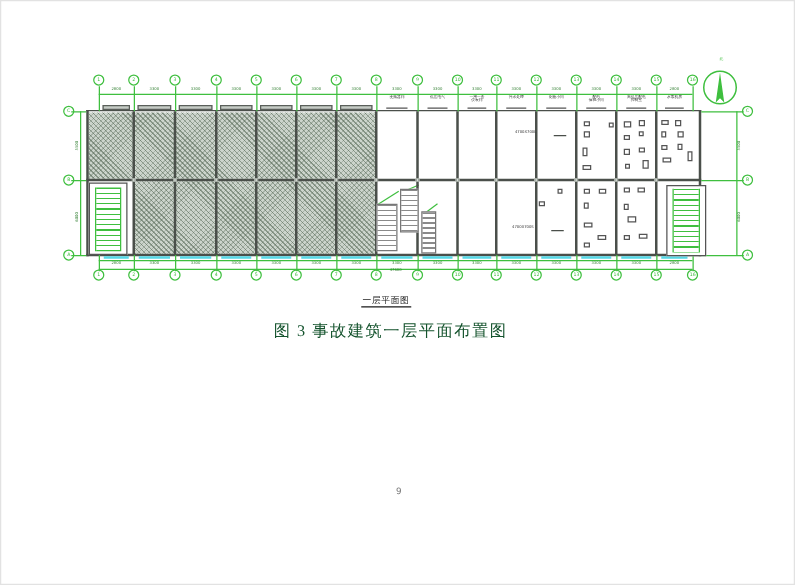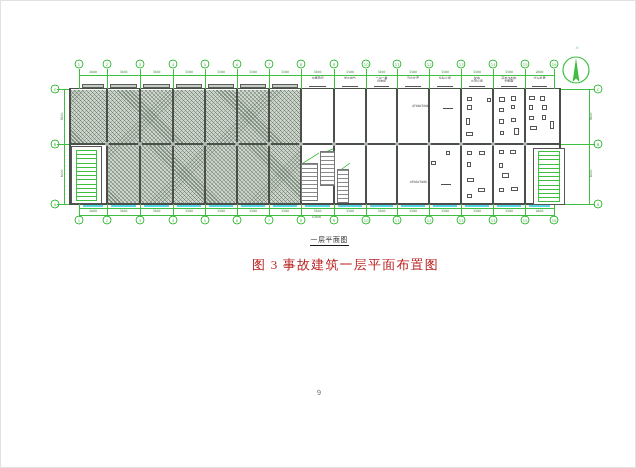--- a/index.html
+++ b/index.html
@@ -23,25 +23,25 @@
                        repeating-linear-gradient(135deg,rgba(70,90,70,.28) 0 .8px,transparent .8px 2.8px);}
   .win-gray{position:absolute;background:#c6ccc6;border:1px solid #5a5f5a;box-sizing:border-box;}
   .win-cyan{position:absolute;background:#55d8e6;}
   .eq{position:absolute;border:1px solid #555;background:#fff;box-sizing:border-box;}
   .stair-green{position:absolute;background-image:repeating-linear-gradient(180deg,var(--g) 0 1px,transparent 1px 4.2px);
       border-left:1px solid var(--g);border-right:1px solid var(--g);box-sizing:border-box;}
   .stair-gray{position:absolute;background:#fff;border:1px solid #777;box-sizing:border-box;
       background-image:repeating-linear-gradient(180deg,#8a8a8a 0 1px,transparent 1px 4px);}
   .enc{position:absolute;background:#fff;border:1.5px solid #555;box-sizing:border-box;}
   .sq{position:absolute;width:3px;height:3px;background:#fff;border:1px solid #9aa39a;box-sizing:border-box;transform:translate(-50%,-50%);}
-  #plan-label{position:absolute;left:288px;top:234px;width:60px;text-align:right;font-size:7px;
+  #plan-label{position:absolute;left:288px;top:234px;width:60px;text-align:left;font-size:7px;
       color:#1a1a1a;font-family:"Liberation Serif",serif;letter-spacing:.5px;}
   #plan-label span{border-bottom:1px solid #1a1a1a;padding:0 1px 1px 1px;}
-  #caption{position:absolute;left:218px;top:255px;width:220px;text-align:right;font-size:13px;
-      color:#b91c1c;font-family:"Liberation Serif",serif;letter-spacing:1.2px;}
+  #caption{position:absolute;left:218px;top:255px;width:220px;text-align:left;font-size:13px;
+      color:#14532d;font-family:"Liberation Serif",serif;letter-spacing:1.2px;}
   #pageno{position:absolute;left:300px;top:388px;width:36px;text-align:center;font-size:7px;color:#777;}
   svg{position:absolute;overflow:visible;}
 </style>
 </head>
 <body>
 
 <div id="page">
   <div id="drawing">
 
     <svg style="left:558px;top:42px" width="36" height="42">

